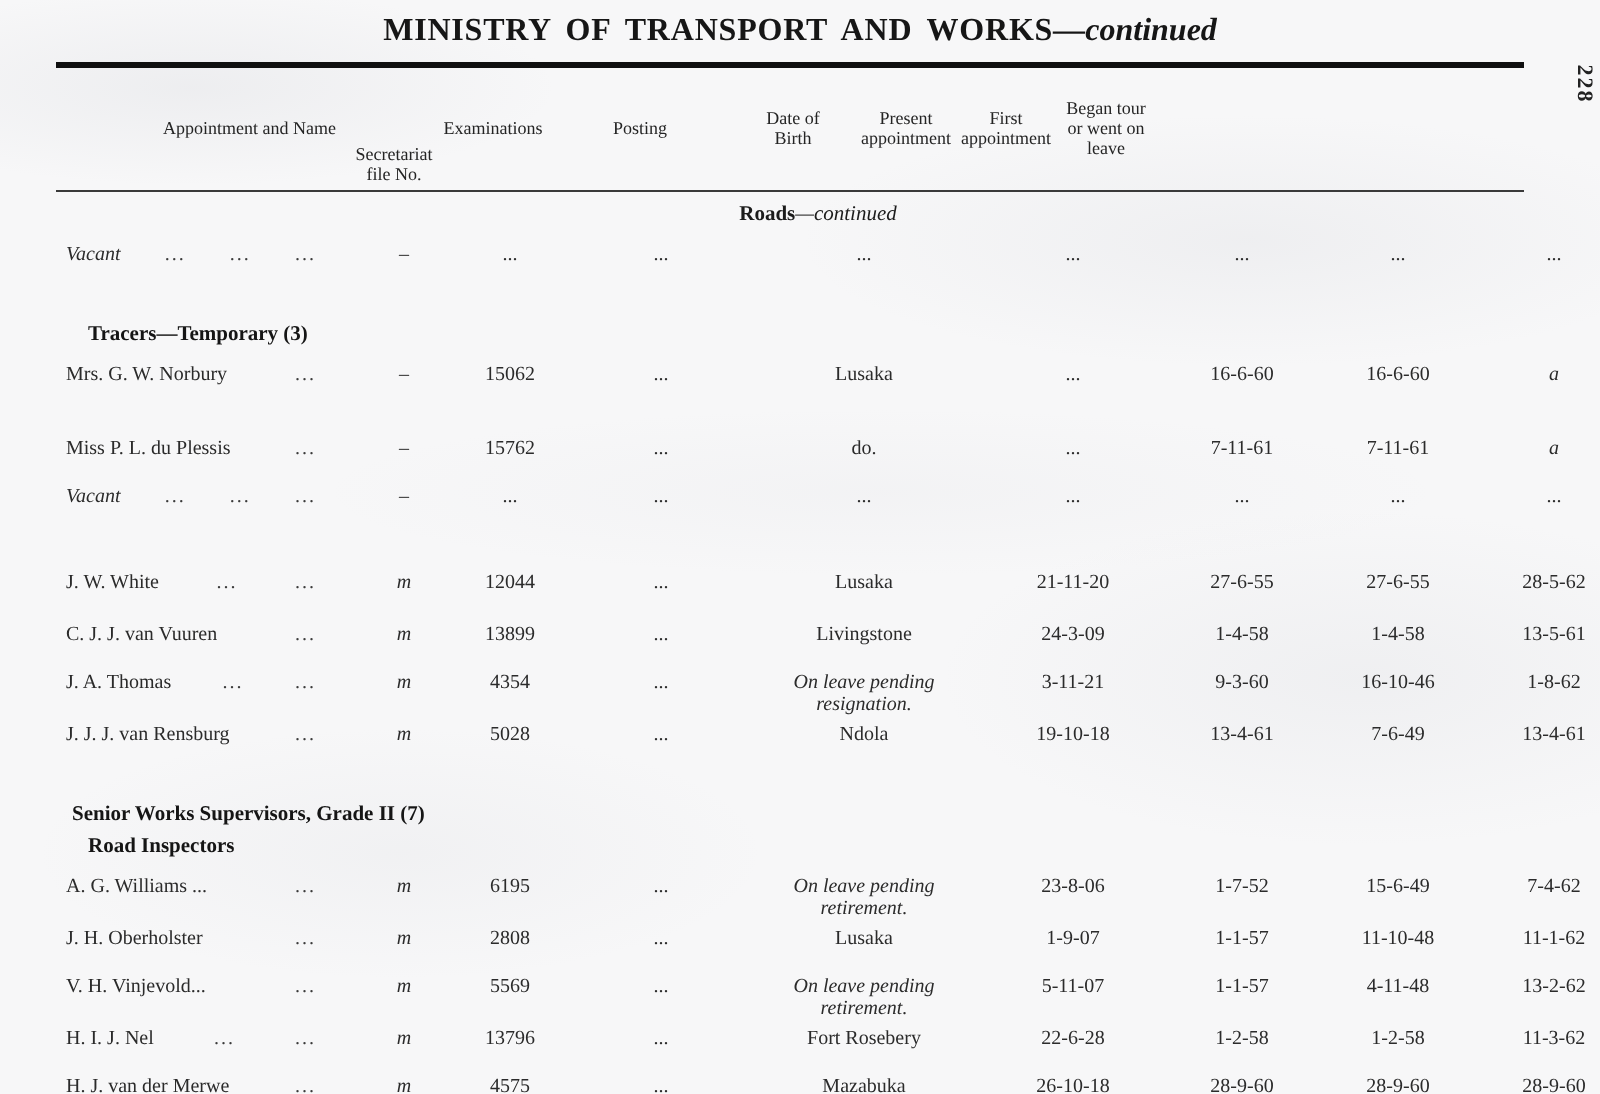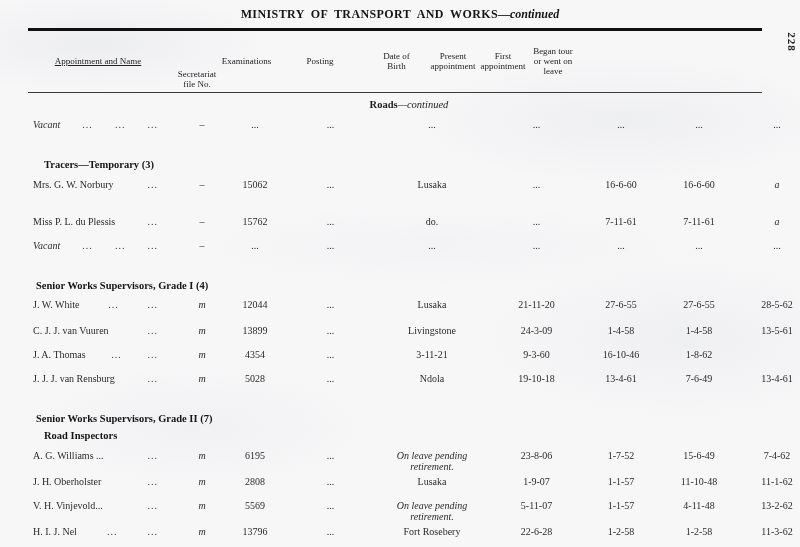--- a/index.html
+++ b/index.html
@@ -7,32 +7,32 @@
     position:relative;width:800px;height:547px;overflow:hidden;
     font-family:"Liberation Serif","DejaVu Serif",serif;color:#2b2b2b;
     background:
       radial-gradient(ellipse 260px 70px at 12% 8%, rgba(185,188,196,.16), transparent 70%),
       radial-gradient(ellipse 320px 90px at 78% 22%, rgba(185,188,196,.14), transparent 70%),
       radial-gradient(ellipse 300px 120px at 85% 62%, rgba(185,188,196,.13), transparent 70%),
       radial-gradient(ellipse 260px 90px at 25% 78%, rgba(185,188,196,.10), transparent 70%),
       radial-gradient(ellipse 400px 60px at 55% 45%, rgba(190,192,200,.08), transparent 70%),
       #f7f7f8;
   }
-  .title{ text-align:center;padding-top:7px;font-size:12px;font-weight:bold;color:#161616;
+  .title{ text-align:center;padding-top:7px;font-size:16px;font-weight:bold;color:#161616;
     letter-spacing:.4px;word-spacing:3px;}
   .title .cont{font-weight:600;font-style:italic;letter-spacing:0;word-spacing:0;}
   .pageno{ position:absolute;right:-1px;top:36px;transform:rotate(90deg);
     font-size:11px;font-weight:bold;letter-spacing:1px;color:#222;}
   .rule-thick{height:3px;background:#101010;margin:6px 38px 0 28px;}
   .rule-thin{height:1px;background:#3a3a3a;margin:2px 38px 0 28px;}
 
   .grid{display:grid;grid-template-columns:140px 12px 38px 57px 90px 63px 50px 50px 50px 1fr;}
   .thead{margin:0 28px;align-items:center;min-height:30px;padding:2px 0 1px;}
   .th{font-size:9px;line-height:1.12;text-align:center;white-space:pre-line;color:#242424;}
-  .th.left{text-align:center;text-decoration:underline;}
+  .th.left{text-align:right;}
 
   .subtitle{text-align:center;font-size:10.5px;margin-top:6px;color:#1c1c1c;margin-left:18px;}
   .subtitle .b{font-weight:bold;}
   .subtitle .cont{font-style:italic;}
 
   .tbody{padding:0 28px;}
   .section{margin-top:19px;}
   .section:first-child{margin-top:5px;}
   .heading{font-weight:bold;font-size:10.5px;color:#151515;margin-bottom:3px;line-height:1.3;}
   .lvl1{padding-left:8px;}
@@ -146,21 +146,20 @@
           <div class="cell c">...</div>
           <div class="cell c posting-cell">...</div>
           <div class="cell c">...</div>
           <div class="cell c">...</div>
           <div class="cell c">...</div>
           <div class="cell c">...</div>
           <div class="cell remarks-cell"></div>
         </div>
       </div>
       <div class="section">
-        <div class="heading lvl1">Senior Works Supervisors, Grade I (4)</div>
         <div class="grid row">
           <div class="cell name-cell">
             <div>J. W. White</div>
             <div class="ldr">...</div>
             <div class="ldr">...</div>
           </div>
           <div class="cell m-cell">m</div>
           <div class="cell c">12044</div>
           <div class="cell c">...</div>
           <div class="cell c posting-cell">Lusaka</div>
@@ -187,20 +186,21 @@
         </div>
         <div class="grid row">
           <div class="cell name-cell">
             <div>J. A. Thomas</div>
             <div class="ldr">...</div>
             <div class="ldr">...</div>
           </div>
           <div class="cell m-cell">m</div>
           <div class="cell c">4354</div>
           <div class="cell c">...</div>
+          <div class="cell c posting-cell it">On leave pending resignation.</div>
           <div class="cell c">3-11-21</div>
           <div class="cell c">9-3-60</div>
           <div class="cell c">16-10-46</div>
           <div class="cell c">1-8-62</div>
           <div class="cell remarks-cell"></div>
         </div>
         <div class="grid row">
           <div class="cell name-cell">
             <div>J. J. J. van Rensburg</div>
             <div class="ldr">...</div>

